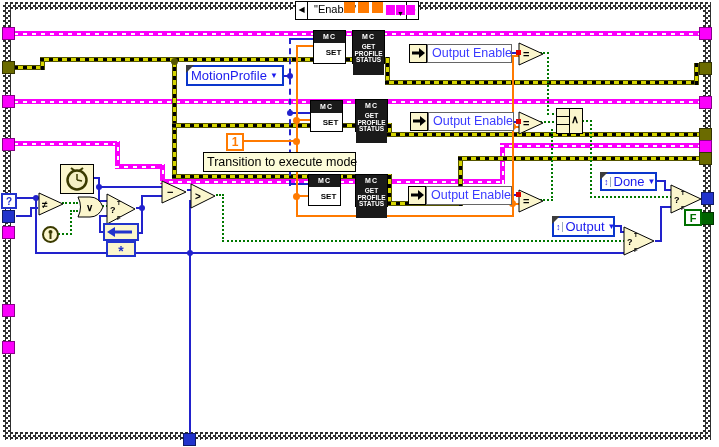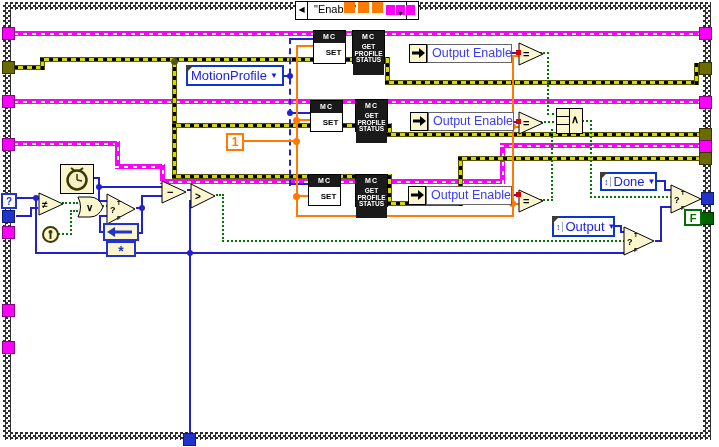--- a/index.html
+++ b/index.html
@@ -360,20 +360,21 @@
   </div>
 
   <div class="abs enum" style="left:186px;top:65px;width:98px;height:21px">
     <span class="fold" style="position:absolute;left:-2px;top:-2px"></span>
     <span class="elabel">MotionProfile</span>
     <span class="earrow">▼</span>
   </div>
 
   <div class="abs const" style="left:226px;top:133px;width:18px;height:18px;border:2px solid #ff7a00;color:#ff7a00;font-size:12px;line-height:15px;z-index:2">1</div>
 
+  <div class="abs freelabel" style="left:203px;top:152px;width:153px;height:20px">Transition to execute mode</div>
 
   <div class="abs enum" style="left:600px;top:172px;width:57px;height:19px">
     <span class="fold" style="position:absolute;left:-2px;top:-2px"></span>
     <span class="eglyph">↕</span>
     <span class="elabel">Done</span>
     <span class="earrow">▼</span>
   </div>
 
   <div class="abs enum" style="left:552px;top:216px;width:63px;height:21px">
     <span class="fold" style="position:absolute;left:-2px;top:-2px"></span>

